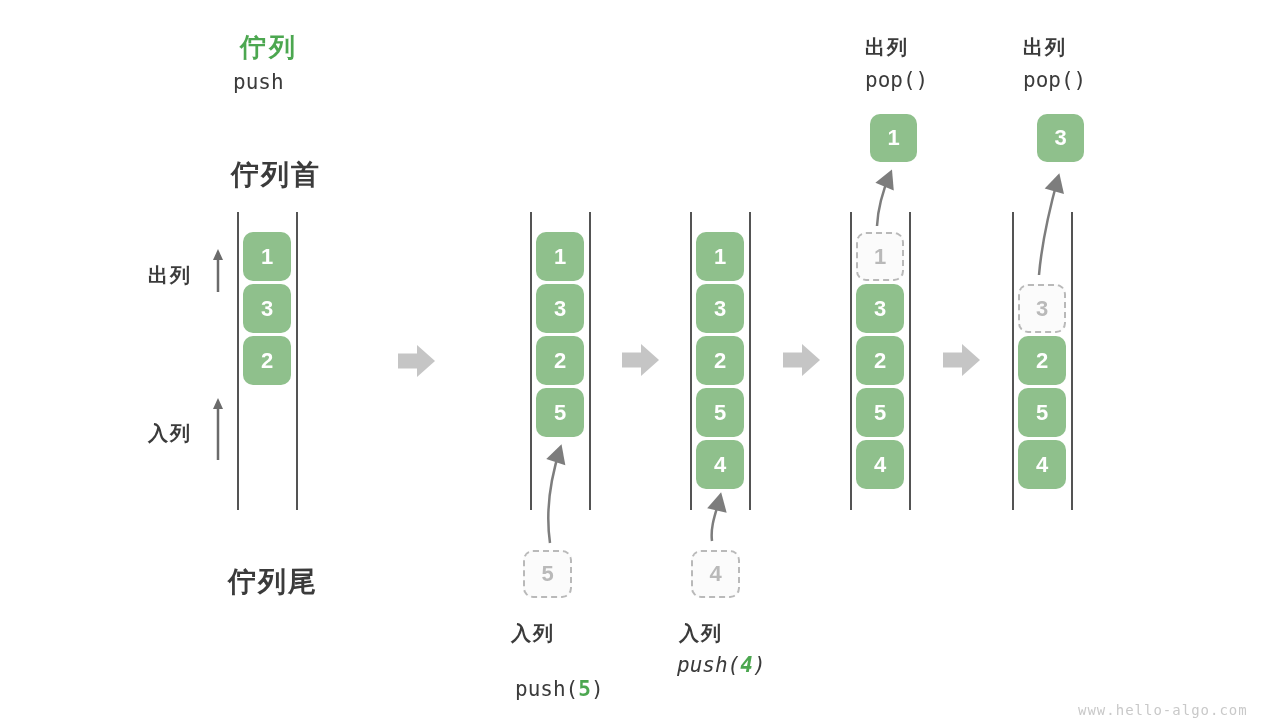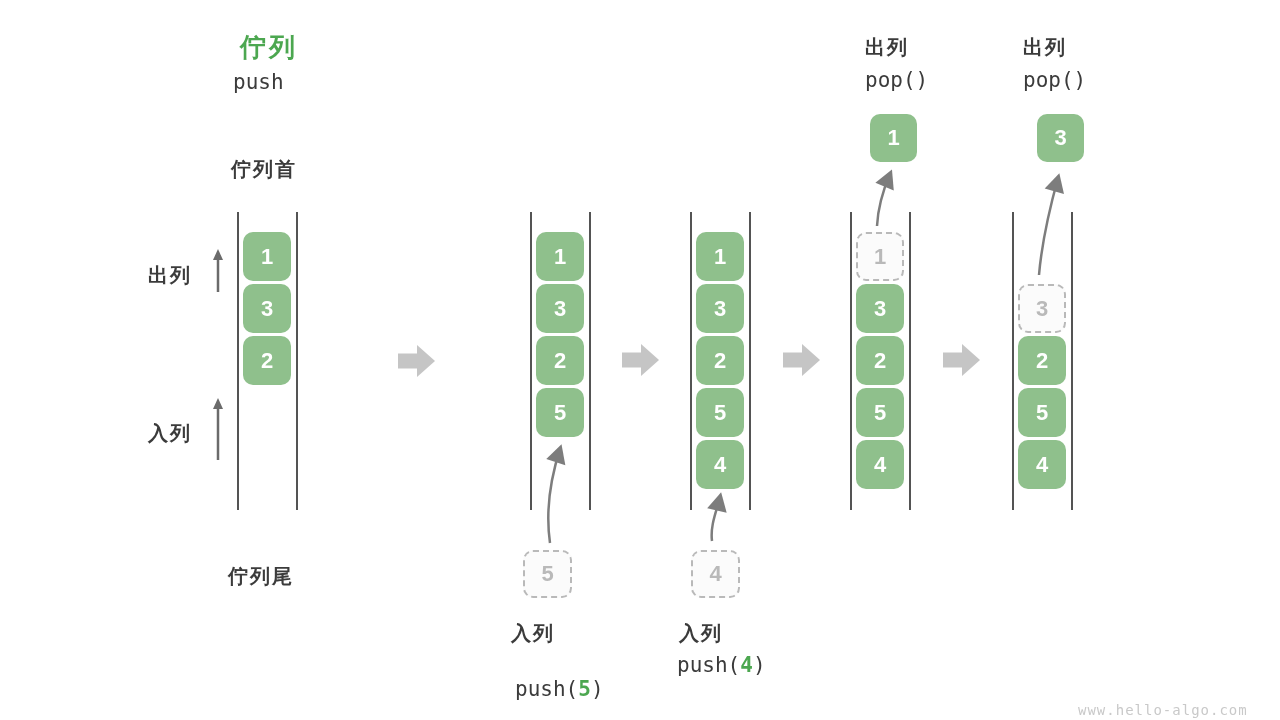--- a/index.html
+++ b/index.html
@@ -7,21 +7,21 @@
     position:relative;width:1280px;height:720px;background:#fff;overflow:hidden;
     font-family:"Liberation Sans",sans-serif;color:var(--text-dark,#3b3b3b);
   }
   .abs{position:absolute;}
   .zh{font-weight:bold;letter-spacing:3px;white-space:nowrap;}
   .code{font-family:"DejaVu Sans Mono","Liberation Mono",monospace;white-space:nowrap;}
 
   
   .title-zh{font-size:26px;color:var(--accent-green,#4ca750);font-weight:bold;letter-spacing:3px;}
   .title-en{font-size:21px;color:var(--text-dark,#3b3b3b);}
-  .big-label{font-size:20px;letter-spacing:2px;}
+  .big-label{font-size:28px;letter-spacing:2px;}
   .side-label{font-size:20px;letter-spacing:2px;}
 
   
   .qcol{position:absolute;top:212px;width:61px;height:298px;}
   .qline{position:absolute;top:0;width:2px;height:298px;background:var(--line-gray,#555);}
   .qline.left{left:0;}
   .qline.right{left:59px;}
   .cell{
     position:absolute;left:6px;width:48px;height:49px;border-radius:10px;
     display:flex;align-items:center;justify-content:center;
@@ -148,19 +148,19 @@
   <div class="abs zh op-zh" style="left:865px;top:34px;">出列</div>
   <div class="abs code op-code" style="left:865px;top:68px;">pop()</div>
   <div class="abs zh op-zh" style="left:1023px;top:34px;">出列</div>
   <div class="abs code op-code" style="left:1023px;top:68px;">pop()</div>
 
   <div class="abs zh op-zh" style="left:511px;top:620px;">入列</div>
   <div class="abs code op-code" style="left:509px;top:677px;margin-left:6px;">
     <span>push(</span><span class="arg">5</span><span>)</span>
   </div>
   <div class="abs zh op-zh" style="left:679px;top:620px;">入列</div>
-  <div class="abs code op-code" style="left:677px;top:653px;">
+  <div class="abs code op-code" style="left:677px;top:653px;font-style:italic;">
     <span>push(</span><span class="arg">4</span><span>)</span>
   </div>
 
   <div class="abs code watermark" style="left:1078px;top:702px;">www.hello-algo.com</div>
 
 </div>
 
 </body></html>

